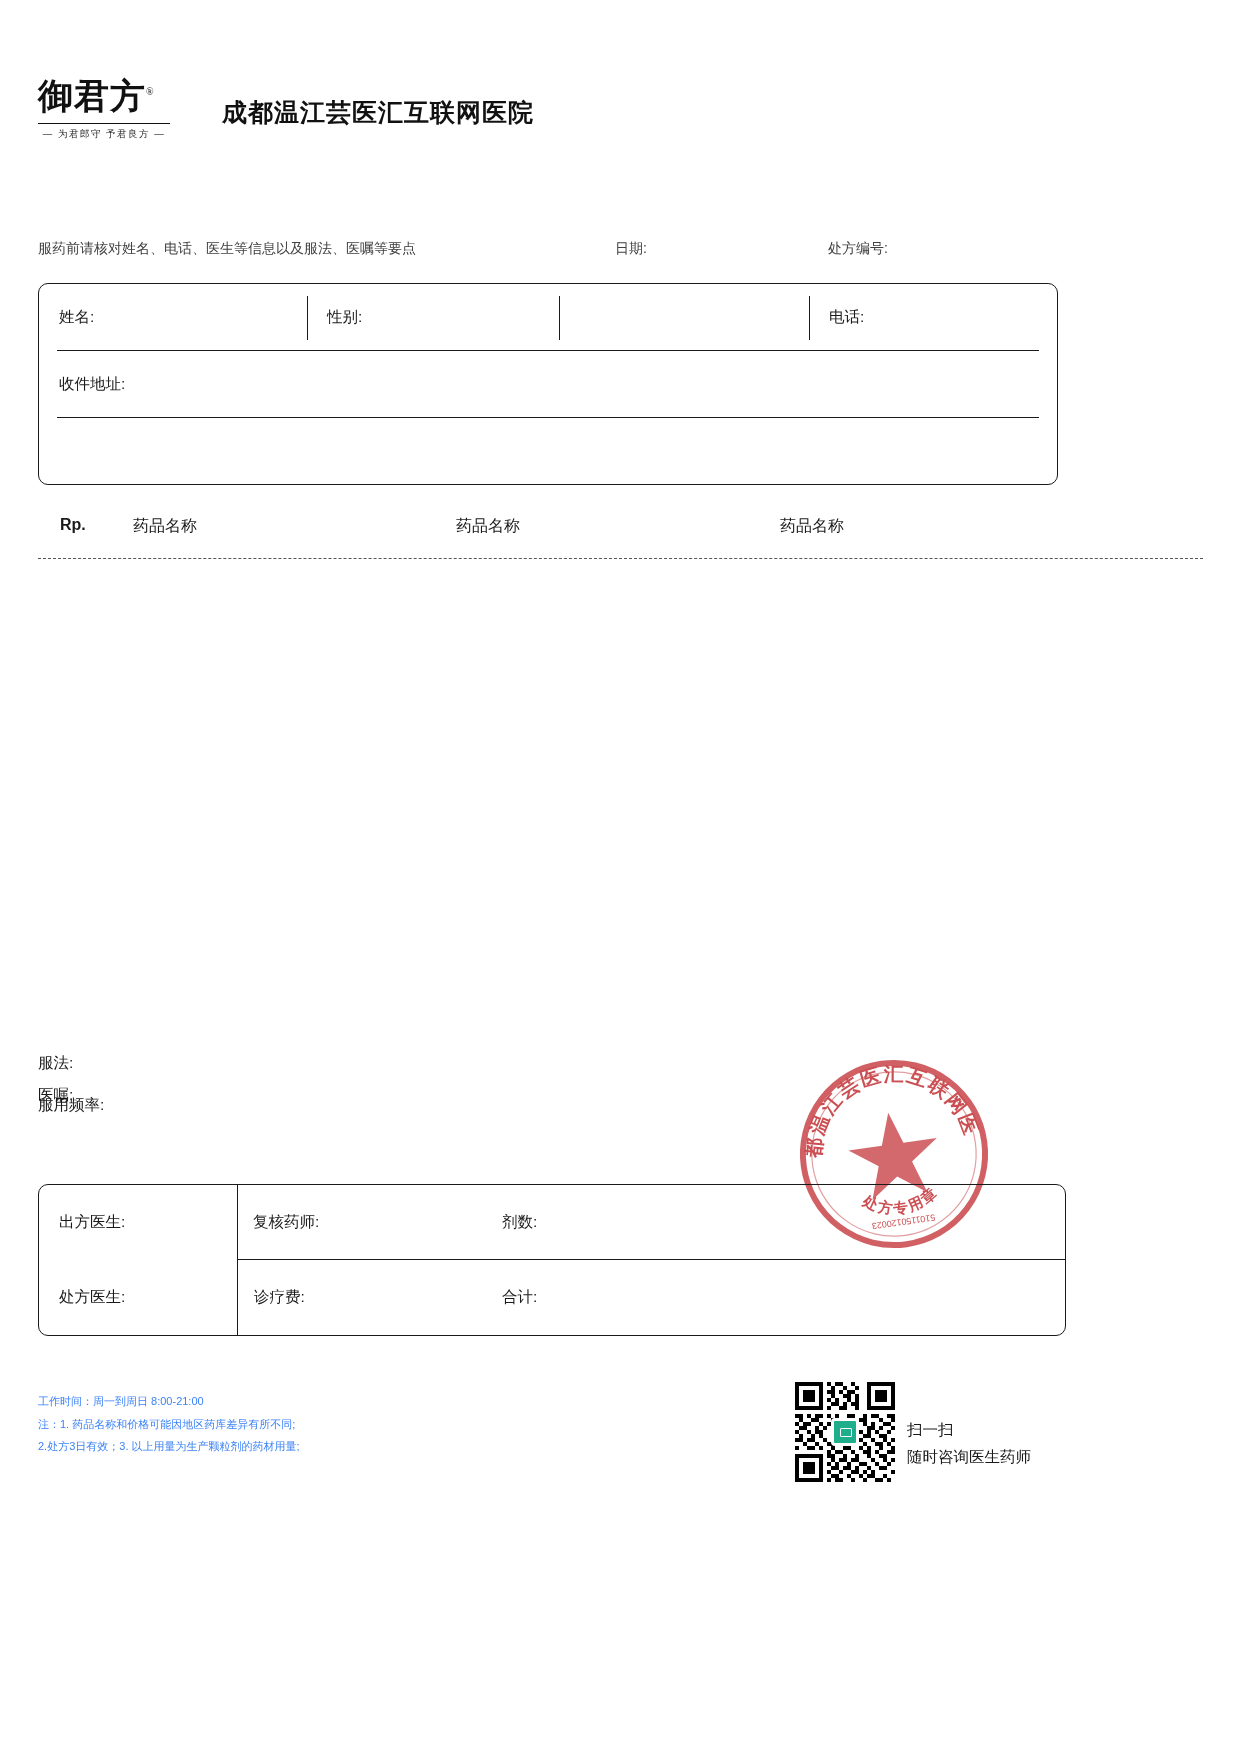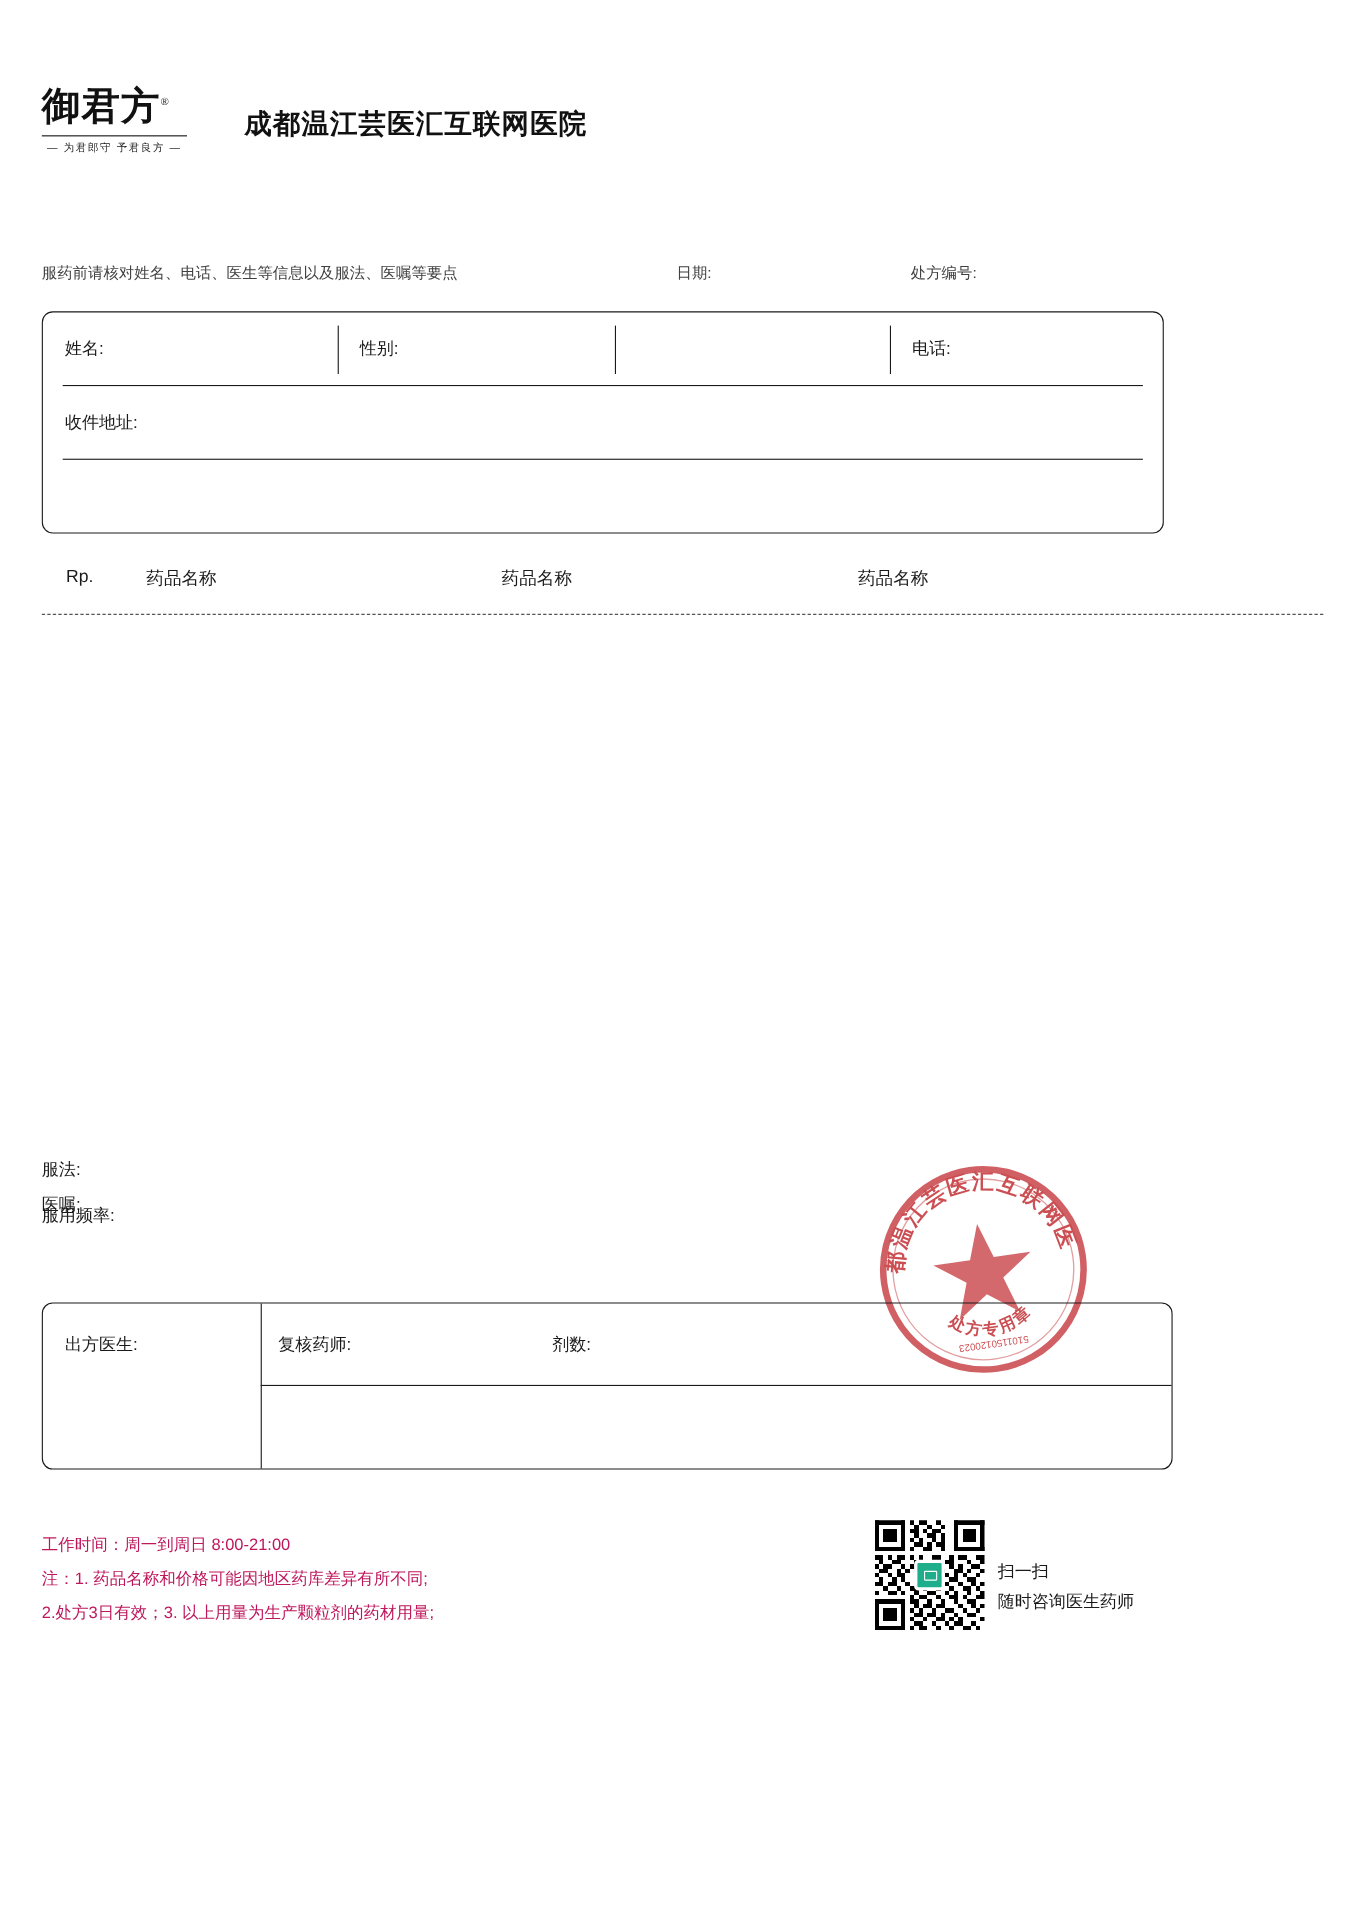--- a/index.html
+++ b/index.html
@@ -121,21 +121,21 @@
 
   
   .rp-row {
     position: absolute;
     left: 38px;
     top: 516px;
     width: 1165px;
     font-size: 16px;
     white-space: nowrap;
   }
-  .rp-row .rp-label { position: absolute; left: 22px; top: 0; font-weight: normal; }
+  .rp-row .rp-label { position: absolute; left: 22px; top: 0; font-weight: bold; }
   .rp-row .col1 { position: absolute; left: 95px; top: 0; }
   .rp-row .col2 { position: absolute; left: 418px; top: 0; }
   .rp-row .col3 { position: absolute; left: 742px; top: 0; }
 
   .dashed-sep {
     position: absolute;
     left: 38px;
     top: 558px;
     width: 1165px;
     border-top: 1.5px dashed #555;
@@ -193,23 +193,23 @@
     width: 198px;
     height: 198px;
     opacity: 0.82;
   }
 
   
   .footer {
     position: absolute;
     left: 38px;
     top: 1390px;
-    font-size: 15px;
+    font-size: 11px;
     line-height: 2.05;
-    color: #be185d;
+    color: #3b82f6;
     white-space: nowrap;
   }
   .qr-wrap {
     position: absolute;
     left: 795px;
     top: 1382px;
     display: flex;
     align-items: center;
   }
   .qr {
@@ -315,20 +315,25 @@
   </svg>
 </div>
 
 <div class="sign-box">
   <div class="sign-vline"></div>
   <div class="sign-row">
     <div class="cell" style="left:20px;">出方医生:</div>
     <div class="cell" style="left:214px;">复核药师:</div>
     <div class="cell" style="left:463px;">剂数:</div>
     <div class="uline" style="left:198px;top:74px;width:828px;"></div>
+  </div>
+  <div class="sign-row">
+    <div class="cell" style="left:20px;">处方医生:</div>
+    <div class="cell" style="left:215px;">诊疗费:</div>
+    <div class="cell" style="left:463px;">合计:</div>
   </div>
 </div>
 
 <div class="footer">
   <div>工作时间：周一到周日  8:00-21:00</div>
   <div>注：1. 药品名称和价格可能因地区药库差异有所不同;</div>
   <div>2.处方3日有效；3. 以上用量为生产颗粒剂的药材用量;</div>
 </div>
 
 <div class="qr-wrap">

